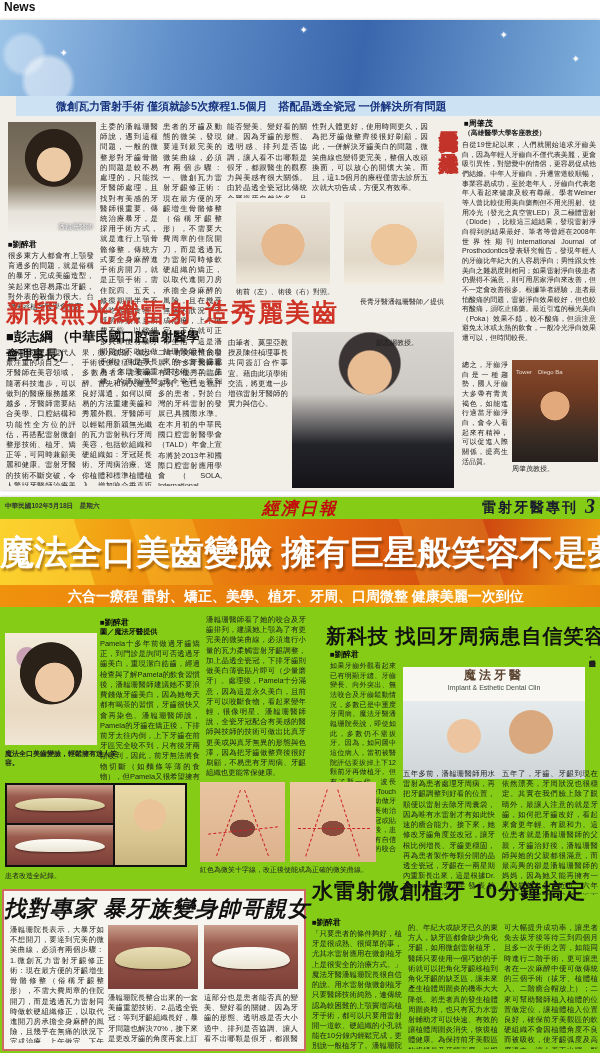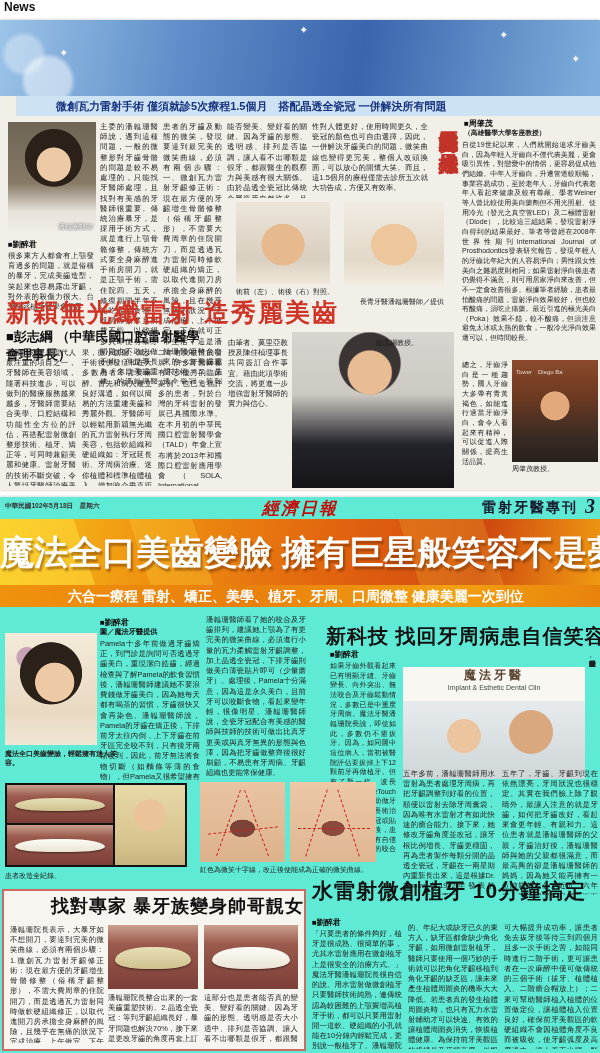--- a/index.html
+++ b/index.html
@@ -23,21 +23,21 @@
   .hl1b{font-weight:bold;font-size:38px;letter-spacing:1px;color:#ffffff;white-space:nowrap;
     text-shadow:2px 3px 3px rgba(15,25,60,.7);}
   #subbar1{position:absolute;left:0;top:76px;width:600px;height:20px;background:#cde2f2;
     color:#17337f;font-weight:bold;font-size:11px;line-height:20px;padding-left:40px;box-sizing:border-box;white-space:nowrap;margin-left:16px;}
   .star{position:absolute;color:#fff;font-size:9px;text-shadow:0 0 2px #fff;}
   .redhl{font-weight:bold;color:#cf3326;letter-spacing:2px;white-space:nowrap;}
   .blackhl{font-weight:bold;color:#111;white-space:nowrap;}
   .nametag{position:absolute;left:0;right:0;bottom:2px;text-align:right;padding-right:3px;
     color:#fff;font-size:7px;text-shadow:0 0 2px #000;}
   
-  #page2{position:absolute;left:0;top:497px;width:600px;height:556px;background:#5eead4;box-shadow:0 0 3px rgba(0,0,0,.25);}
+  #page2{position:absolute;left:0;top:497px;width:600px;height:556px;background:#84cc16;box-shadow:0 0 3px rgba(0,0,0,.25);}
   #banner2{position:absolute;left:0;top:22px;width:600px;height:66px;overflow:hidden;
     background:linear-gradient(100deg,#f7c61d 0%,#ef9310 25%,#e2640f 55%,#cf4a10 80%,#ef9a12 100%);}
   #banner2 .stripe{position:absolute;background:rgba(255,220,60,.55);transform:rotate(-18deg);}
   .hl2{position:relative;z-index:2;font-weight:bold;font-size:34px;color:#fff;white-space:nowrap;text-align:center;width:100%;
     text-shadow:2px 3px 2px rgba(90,40,0,.45);line-height:66px;}
   #strip2{position:absolute;left:0;top:88px;width:600px;height:22px;
     background:linear-gradient(100deg,#f0920d 0%,#e87f0c 40%,#f2a011 75%,#e8820c 100%);
     color:#fff;font-weight:bold;font-size:14px;line-height:22px;padding-left:68px;box-sizing:border-box;white-space:nowrap;}
   .redbox{position:absolute;border:2px solid #cf6a62;background:#f7f5ef;}
   .teeth{position:relative;background:linear-gradient(180deg,#caa08e 0%,#9a5a4c 30%,#7c3f38 100%);}
@@ -68,21 +68,21 @@
          background:radial-gradient(circle at 52% 38%, #eccaa6 0 20%, rgba(0,0,0,0) 21%),
                     radial-gradient(circle at 52% 32%, #2b2118 0 32%, rgba(0,0,0,0) 33%),
                     linear-gradient(180deg,#6e6556 0%,#877a66 55%,#e6e2da 80%,#f1efe9 100%);">
       <div class="nametag">潘韞珊醫師</div>
     </div>
     <div class="abs byline" style="left:8px;top:219px;">■劉醉君</div>
     <div class="abs bt" style="left:8px;top:231px;width:86px;height:146px;">很多東方人都會有上顎發育過多的問題，就是俗稱的暴牙，完成美齒造型，笑起來也容易露出牙齦，對外表的殺傷力很大。台灣美容植牙醫學會美容</div>
     <div class="abs bt" style="left:100px;top:102px;width:58px;height:262px;">主委的潘韞珊醫師說，遇到這種問題，一般的微整形對牙齒骨骼的問題是較不易處理的，只能找牙醫師處理，且找對有美感的牙醫師很重要。傳統治療暴牙，是採用手術方式，就是進行上顎骨骼修整，傳統方式要全身麻醉進手術房開刀，就是正顎手術，需住院四、五天，修復期間半年不能吃固體食物，既勞師動眾且所費不貲，以致很多人即使有暴牙問題也不敢去做手術。但是專長為「全口美齒重建」的潘韞珊醫師利用微創瓦力雷射手術讓患者在1.5個月內全部OK。在進行上顎牙齦修整前，潘醫師會仔細檢查</div>
     <div class="abs bt" style="left:163px;top:102px;width:59px;height:262px;">患者的牙齒及動態的微笑，發現要達到最完美的微笑曲線，必須有兩個步驟：一、微創瓦力雷射牙齦修正術：現在最方便的牙齦增生骨骼修整（俗稱牙齦整形），不需要大費周章的住院開刀，而是透過瓦力雷射同時修軟硬組織的矯正，以取代進開刀房承擔全身麻醉的風險，且在幾乎無痛的狀況下完成治療，上午做完，下午就可正常生活，這是潘韞珊醫師整合出來的一套美齒重塑技術。二、晶透全瓷冠：等到牙齦組織長好了，暴牙問題也解決70%，接下來是更改牙齒的角度再套上訂做好的晶透全瓷冠，即大功告成。這部分也是患者</div>
     <div class="abs bt" style="left:227px;top:102px;width:80px;height:76px;">能否變美、變好看的關鍵。因為牙齒的形態、透明感、排列是否協調，讓人看不出哪顆是假牙，都跟醫生的觀察力與美感有很大關係。由於晶透全瓷冠比傳統金屬瓷牙自然許多，且生物相容</div>
-    <div class="abs bt" style="left:312px;top:102px;width:116px;height:76px;">性對人體更好，使用時間更久，全瓷冠的顏色也可自由選擇，因此，一併解決牙齒美白的問題，微笑曲線也變得更完美，整個人改頭換面，可以放心的開懷大笑。而且，這1.5個月的療程僅需去診所五次就大功告成，方便又有效率。</div>
+    <div class="abs bt" style="left:312px;top:102px;width:116px;height:76px;">性對人體更好，使用時間更久，因為把牙齒做整齊後很好刷顧，因此，一併解決牙齒美白的問題，微笑曲線也變得更完美，整個人改頭換面，可以放心的開懷大笑。而且，這1.5個月的療程僅需去診所五次就大功告成，方便又有效率。</div>
 
     <div class="ph" style="left:236px;top:182px;width:94px;height:82px;
          background:radial-gradient(ellipse 38% 42% at 50% 52%, #e7b98e 0 60%, rgba(0,0,0,0) 61%),
                     linear-gradient(180deg,#ece5da 0%,#d9cfc0 70%,#efe8da 100%);"></div>
     <div class="ph" style="left:344px;top:182px;width:100px;height:82px;
          background:radial-gradient(ellipse 38% 42% at 50% 52%, #eec69c 0 60%, rgba(0,0,0,0) 61%),
                     linear-gradient(180deg,#f0ebe2 0%,#e2d8c8 70%,#f2ecdf 100%);"></div>
     <div class="abs cap" style="left:236px;top:267px;width:160px;">術前（左）、術後（右）對照。</div>
     <div class="abs cap" style="left:300px;top:277px;width:144px;text-align:right;">長青牙醫潘韞珊醫師／提供</div>
 
@@ -171,21 +171,21 @@
       <div class="dashH" style="left:8px;top:48px;width:70px;transform:rotate(-6deg);"></div>
     </div>
     <div class="ph" style="left:290px;top:285px;width:86px;height:80px;background:radial-gradient(ellipse 60% 42% at 50% 58%, #8a4a3c 0 22%, rgba(0,0,0,0) 23%),linear-gradient(180deg,#ecc8a6 0%,#dfb692 100%);">
       <div class="dash" style="left:26px;top:6px;height:70px;transform:rotate(18deg);"></div>
       <div class="dash" style="left:58px;top:6px;height:70px;transform:rotate(-18deg);"></div>
       <div class="dashH" style="left:8px;top:46px;width:72px;"></div>
     </div>
     <div class="abs cap" style="left:200px;top:368px;width:178px;">紅色為微笑十字線，改正後便能成為正確的微笑曲線。</div>
 
     <div class="redbox" style="left:2px;top:392px;width:300px;height:158px;">
-      <div class="blackhl" style="text-align:right;font-size:18px;margin-top:3px;letter-spacing:1px;">找對專家 暴牙族變身帥哥靚女</div>
+      <div class="blackhl" style="text-align:left;font-size:22px;margin-top:3px;letter-spacing:1px;font-style:italic;">找對專家 暴牙族變身帥哥靚女</div>
       <div class="abs bt" style="left:6px;top:34px;width:94px;height:118px;">潘韞珊院長表示，大暴牙如不想開刀，要達到完美的微笑曲線，必須有兩個步驟：1.微創瓦力雷射牙齦修正術：現在最方便的牙齦增生骨骼修整（俗稱牙齦整形），不需大費周章的住院開刀，而是透過瓦力雷射同時做軟硬組織修正，以取代進開刀房承擔全身麻醉的風險，且幾乎在無痛的狀況下完成治療，上午做完，下午就可正常生活，這是</div>
       <div class="teeth yellow" style="position:absolute;left:104px;top:34px;width:90px;height:64px;">
           <div class="tw"></div>
         </div>
       <div class="teeth" style="position:absolute;left:200px;top:34px;width:94px;height:64px;">
           <div class="tw"></div>
         </div>
       <div class="abs bt" style="left:104px;top:102px;width:90px;height:50px;">潘韞珊院長整合出來的一套美齒重塑技術。2.晶透全瓷冠：等到牙齦組織長好，暴牙問題也解決70%，接下來是更改牙齒的角度再套上訂做好的晶透全瓷冠，即大功告成。</div>
       <div class="abs bt" style="left:200px;top:102px;width:94px;height:50px;">這部分也是患者能否真的變美、變好看的關鍵。因為牙齒的形態、透明感是否大小適中、排列是否協調、讓人看不出哪顆是假牙，都跟醫生的觀察力與美感有很大的關係。</div>
     </div>

